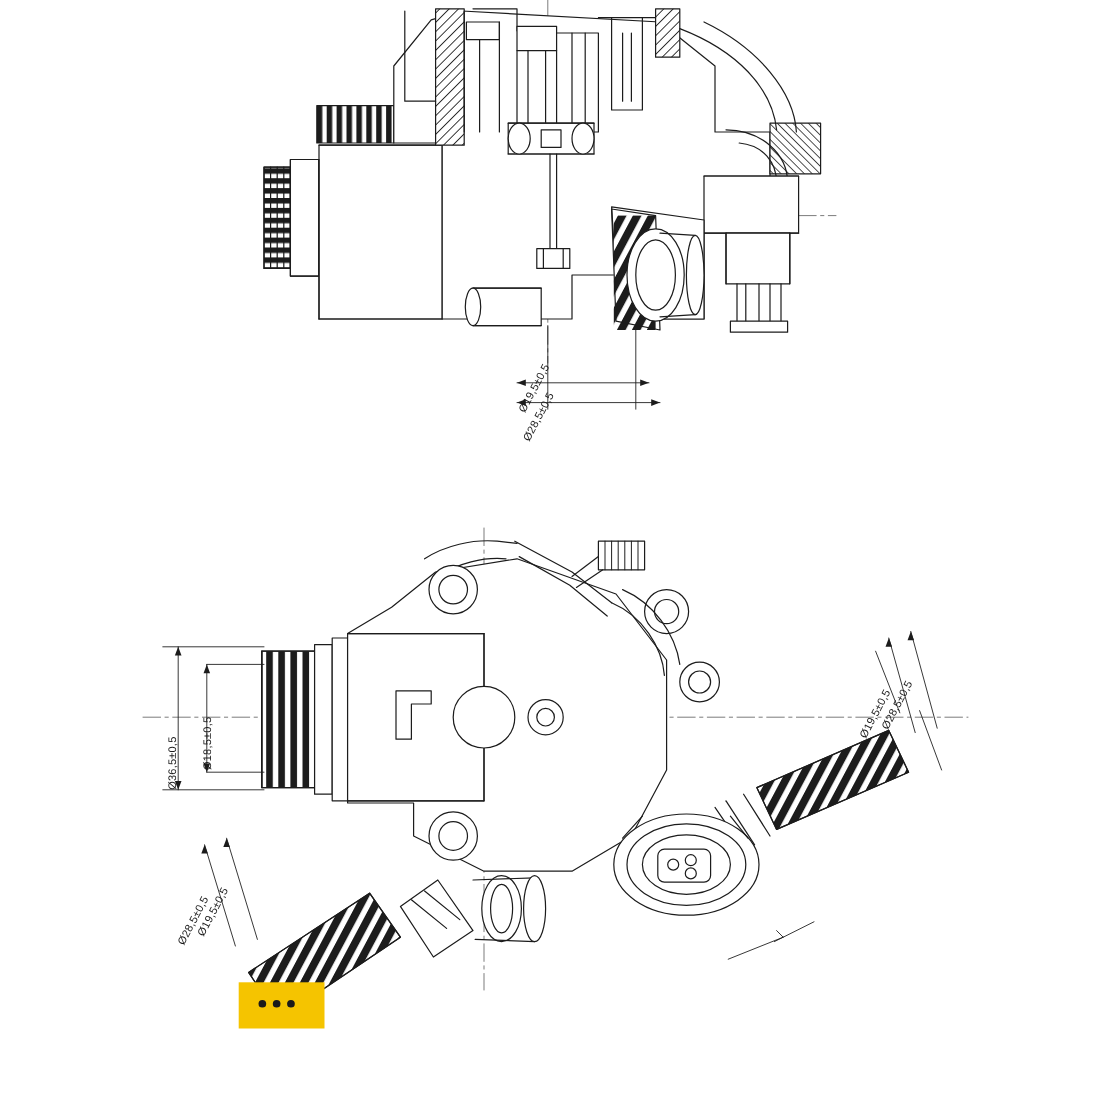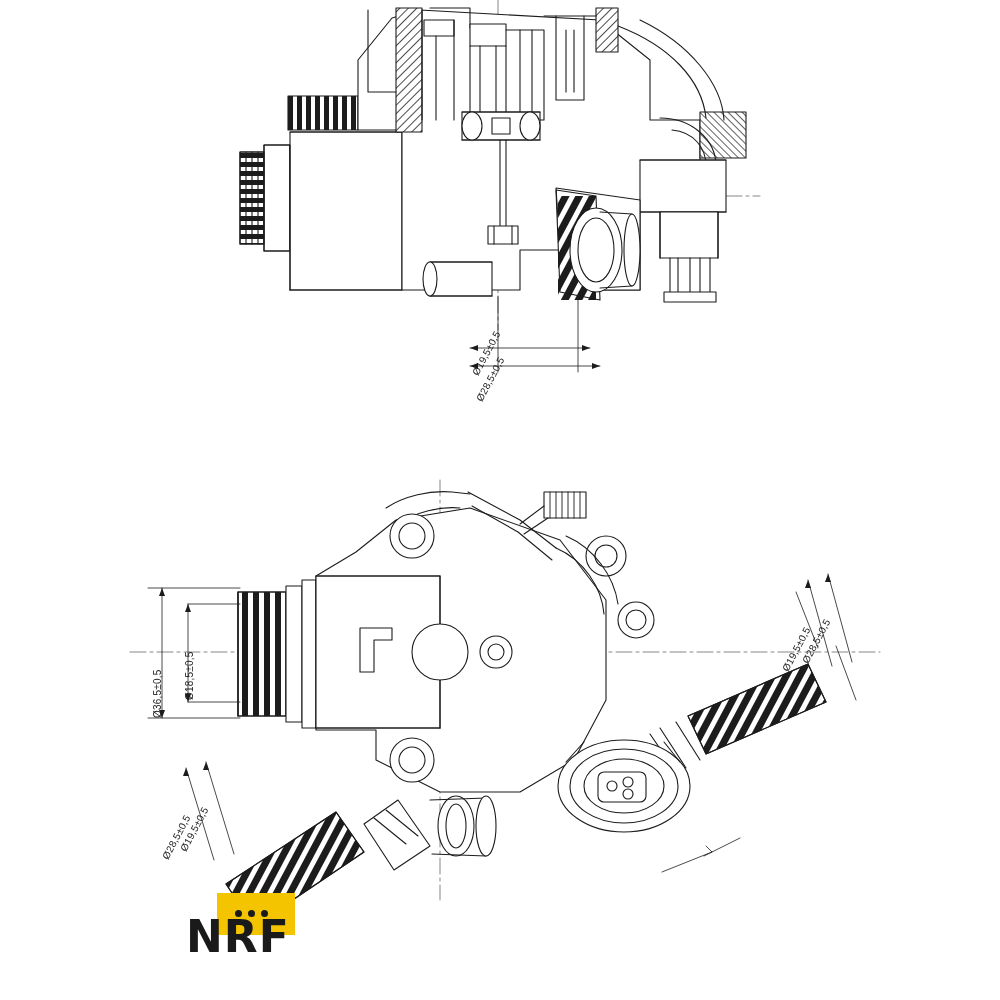--- a/index.html
+++ b/index.html
@@ -329,14 +329,13 @@
 
 <div class="dimlabel rot-62" style="left:800px;top:660px;">Ø28,5±0,5</div>
 <div class="dimlabel rot-62" style="left:780px;top:668px;">Ø19,5±0,5</div>
 
 <div class="dimlabel rot-62" style="left:178px;top:848px;">Ø19,5±0,5</div>
 <div class="dimlabel rot-62" style="left:160px;top:856px;">Ø28,5±0,5</div>
 
 <div id="brand">
   <div class="nrf-box"></div>
   <div class="nrf-dots"><i></i><i></i><i></i></div>
-  <div class="nrf-text">NRF</div>
 </div>
 
 </body></html>

